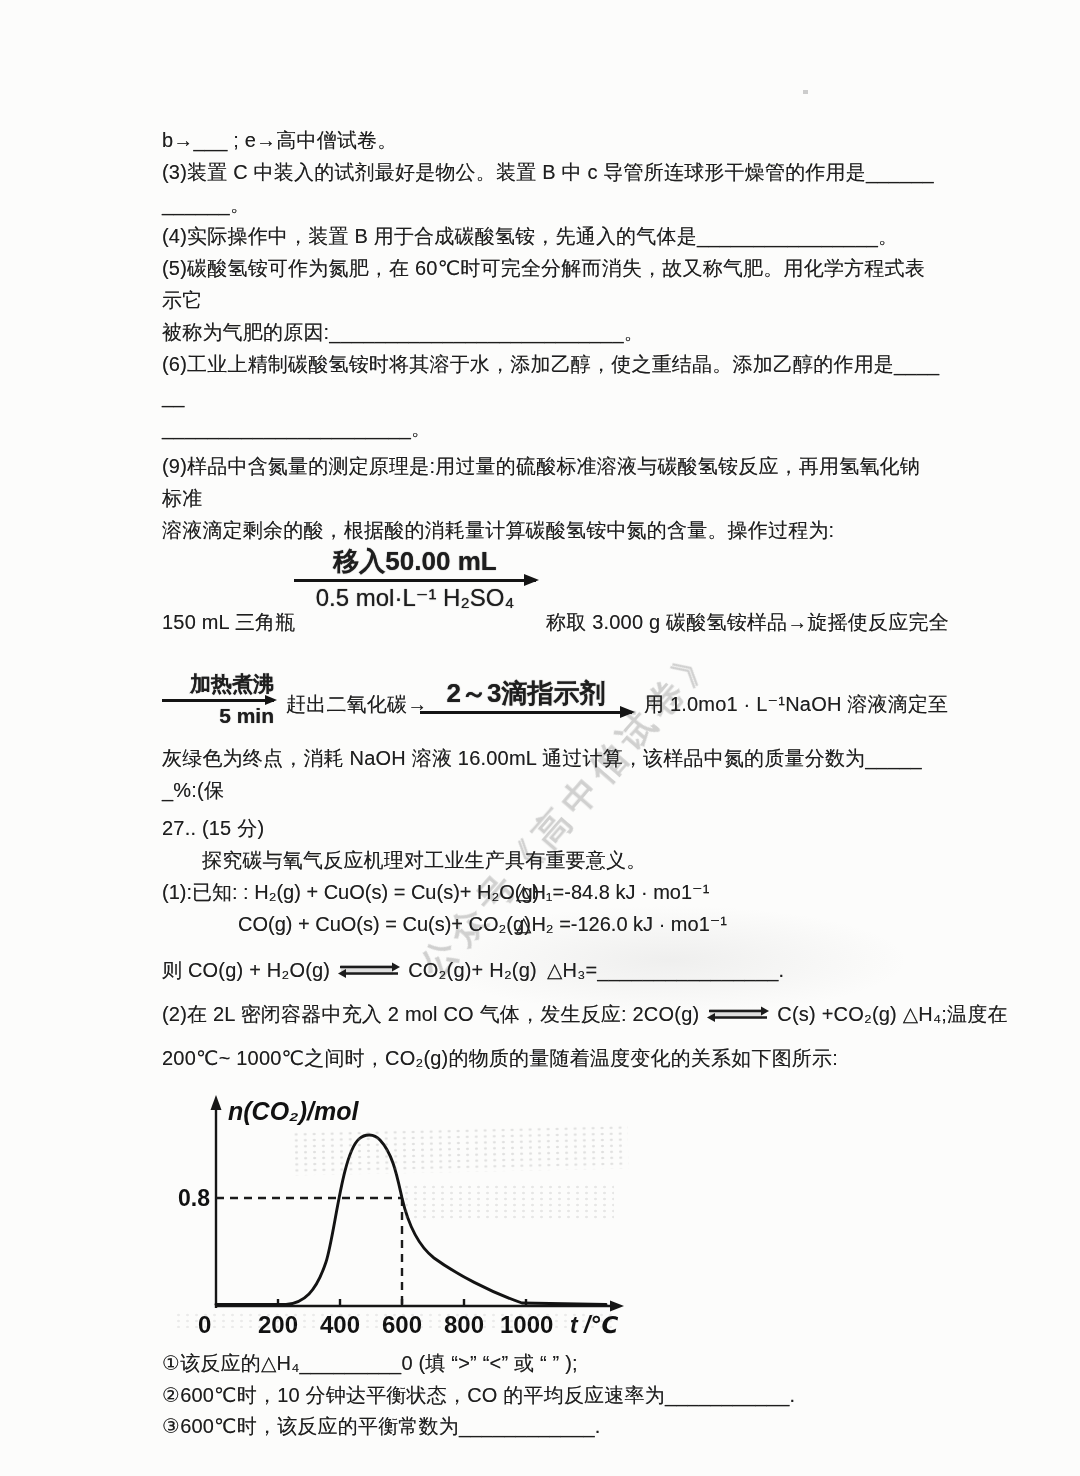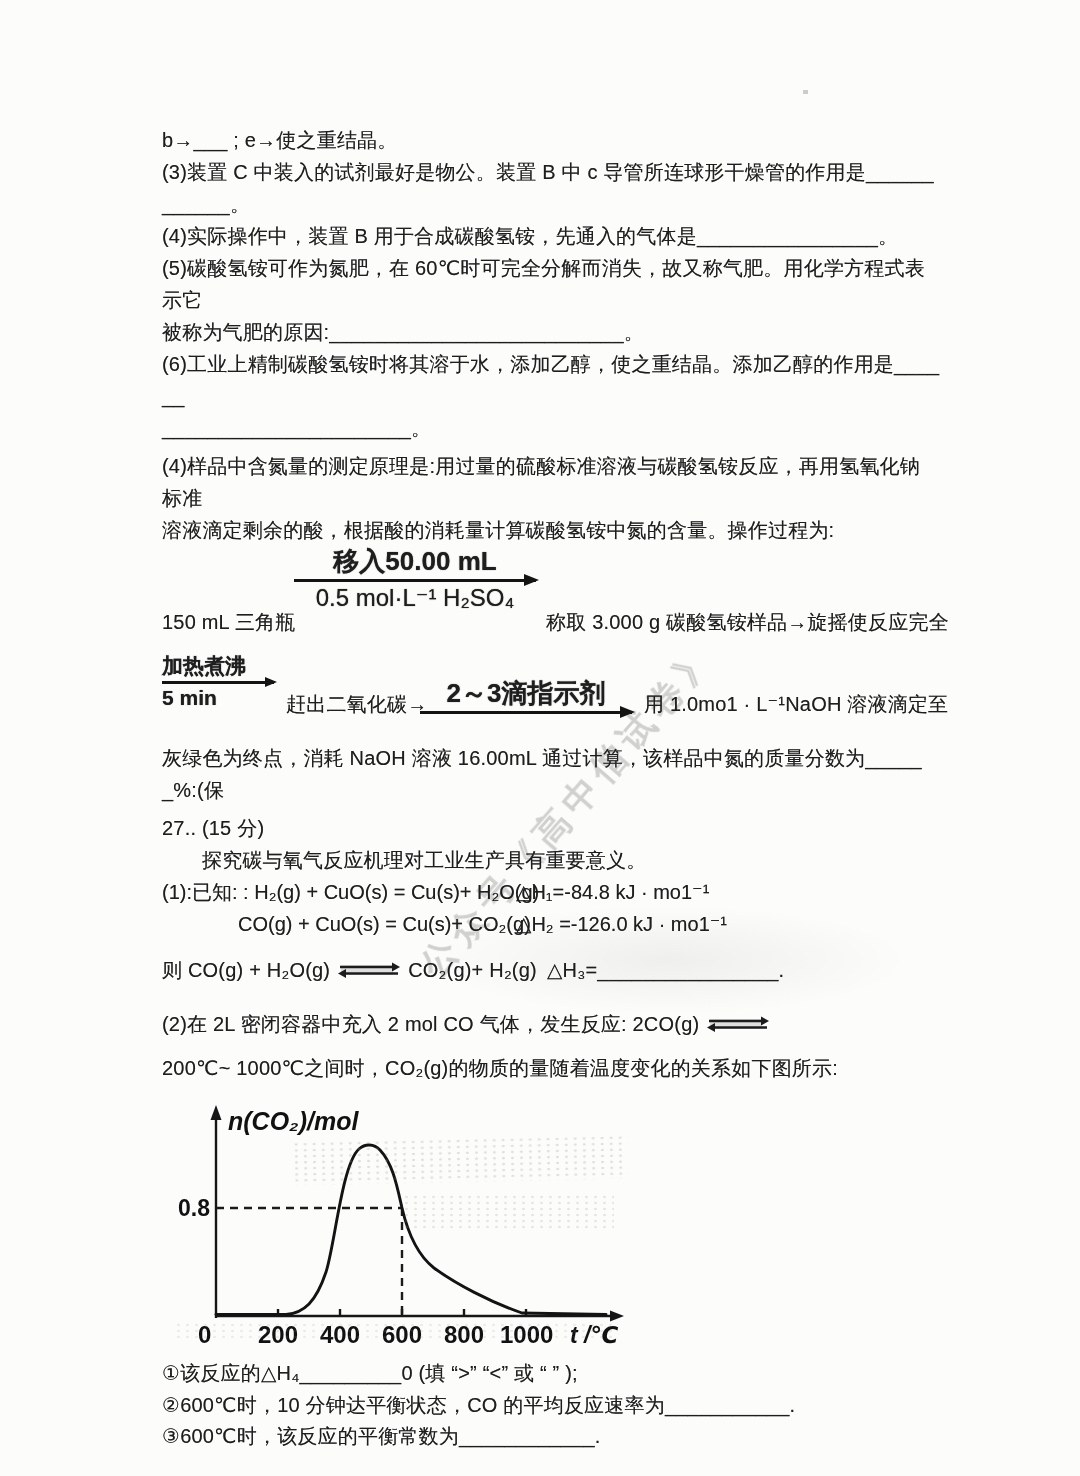--- a/index.html
+++ b/index.html
@@ -27,21 +27,21 @@
             text-shadow:0 0 .8px rgba(20,20,20,.8); }
   .aline { position:relative; height:0; border-top:3.5px solid #141414; margin:3px 0 2px 0; }
   .aline::after {
     content:""; position:absolute; right:-3px; top:-8.5px;
     border-left:15px solid #141414; border-top:6.5px solid transparent; border-bottom:6.5px solid transparent;
   }
   .aline.sm::after { border-left-width:12px; border-top-width:5.5px; border-bottom-width:5.5px; top:-7.5px; }
   .flask  { position:absolute; left:0;   top:56px; }
   .sample { position:absolute; left:384px; top:56px; white-space:nowrap; }
   .flow-b { position:relative; height:78px; margin-top:10px; }
-  .arrow2 { position:absolute; left:0; top:2px; width:112px; text-align:left; }
+  .arrow2 { position:absolute; left:0; top:20px; width:112px; text-align:right; }
   .step2  { position:absolute; left:124px; top:36px; }
   .arrow3 { position:absolute; left:258px; top:6px; width:212px; text-align:center;margin-top:20px; }
   .step3  { position:absolute; left:482px; top:36px; white-space:nowrap; }
 
   
   .eqrow { position:relative; margin:0; font-size:20px; line-height:32px;
            text-shadow:0 0 .6px rgba(45,45,45,.55); white-space:nowrap; }
   .dh { position:absolute; left:354px; }
   .eq2pad { padding-left:76px; }
   .flexln { display:flex; align-items:center; white-space:nowrap; }
@@ -62,41 +62,41 @@
     transform:rotate(-49deg); white-space:nowrap;
     font-size:36px; font-weight:bold; letter-spacing:7px;
     color:#8f8f8f; opacity:.40; filter:blur(.7px);
   }
   .dot { position:absolute; left:803px; top:90px; width:5px; height:4px; background:#cccccc; }
   .shade { position:absolute; left:430px; top:905px; width:480px; height:110px;
            background:radial-gradient(ellipse at center, rgba(150,150,150,.13), transparent 70%); }
   .mt6  { margin-top:6px; }
   .mt12 { margin-top:12px; }
   .mt14 { margin-top:14px; }
-  .mt22 { margin-top:22px;text-align:right; }
+  .mt22 { margin-top:12px;text-align:right; }
   .pitch { line-height:31.5px; }
 </style>
 </head>
 <body>
 
 <div class="page">
   <div class="dot"></div>
   <div class="shade"></div>
   <div class="wm">公众号《高中僧试卷》</div>
 
   <div class="content">
 
-    <p class="ln">b→___ ; e→使之重结晶。</p>
+    <p class="ln">b→___ ; e→高中僧试卷。</p>
     <p class="ln">(3)装置 C 中装入的试剂最好是物公。装置 B 中 c 导管所连球形干燥管的作用是____________。</p>
     <p class="ln">(4)实际操作中，装置 B 用于合成碳酸氢铵，先通入的气体是________________。</p>
     <p class="ln">(5)碳酸氢铵可作为氮肥，在 60℃时可完全分解而消失，故又称气肥。用化学方程式表示它</p>
     <p class="ln">被称为气肥的原因:__________________________。</p>
     <p class="ln">(6)工业上精制碳酸氢铵时将其溶于水，添加乙醇，使之重结晶。添加乙醇的作用是______</p>
     <p class="ln">______________________。</p>
-    <p class="ln mt6">(4)样品中含氮量的测定原理是:用过量的硫酸标准溶液与碳酸氢铵反应，再用氢氧化钠标准</p>
+    <p class="ln mt6">(9)样品中含氮量的测定原理是:用过量的硫酸标准溶液与碳酸氢铵反应，再用氢氧化钠标准</p>
     <p class="ln">溶液滴定剩余的酸，根据酸的消耗量计算碳酸氢铵中氮的含量。操作过程为:</p>
 
     <div class="flow-a">
       <div class="arrow1">
         <div class="lbl-xl">移入50.00 mL</div>
         <div class="aline"></div>
         <div class="lbl-lg">0.5 mol·L⁻¹ H₂SO₄</div>
       </div>
       <span class="ln flask">150 mL 三角瓶</span>
       <span class="ln sample">称取 3.000 g 碳酸氢铵样品→旋摇使反应完全</span>
@@ -146,20 +146,21 @@
 
     <p class="ln flexln mt22">
       <span>(2)在 2L 密闭容器中充入 2 mol CO 气体，发生反应: 2CO(g)</span>
       <svg class="equil" width="64" height="18" viewBox="0 0 64 18">
         <rect x="4" y="4" width="52" height="10" fill="#777" opacity="0.22"></rect>
         <line x1="3" y1="6" x2="55" y2="6" stroke="#1c1c1c" stroke-width="2.6"></line>
         <polygon points="55,1.5 63,6 55,10.5" fill="#1c1c1c"></polygon>
         <line x1="9" y1="12.5" x2="61" y2="12.5" stroke="#1c1c1c" stroke-width="2.6"></line>
         <polygon points="9,8 1,12.5 9,17" fill="#1c1c1c"></polygon>
       </svg>
+      <span>C(s) +CO₂(g)  △H₄;温度在</span>
     </p>
     <p class="ln mt12">200℃~ 1000℃之间时，CO₂(g)的物质的量随着温度变化的关系如下图所示:</p>
 
     <div class="chart">
       <svg width="480" height="254" viewBox="0 0 480 254">
 
         <line x1="46" y1="218" x2="444" y2="218" stroke="#161616" stroke-width="2.4"></line>
         <polygon points="440,212.5 454,218 440,223.5" fill="#161616"></polygon>
         <line x1="46" y1="220" x2="46" y2="16" stroke="#161616" stroke-width="2.4"></line>
         <polygon points="40.5,22 46,7 51.5,22" fill="#161616"></polygon>

